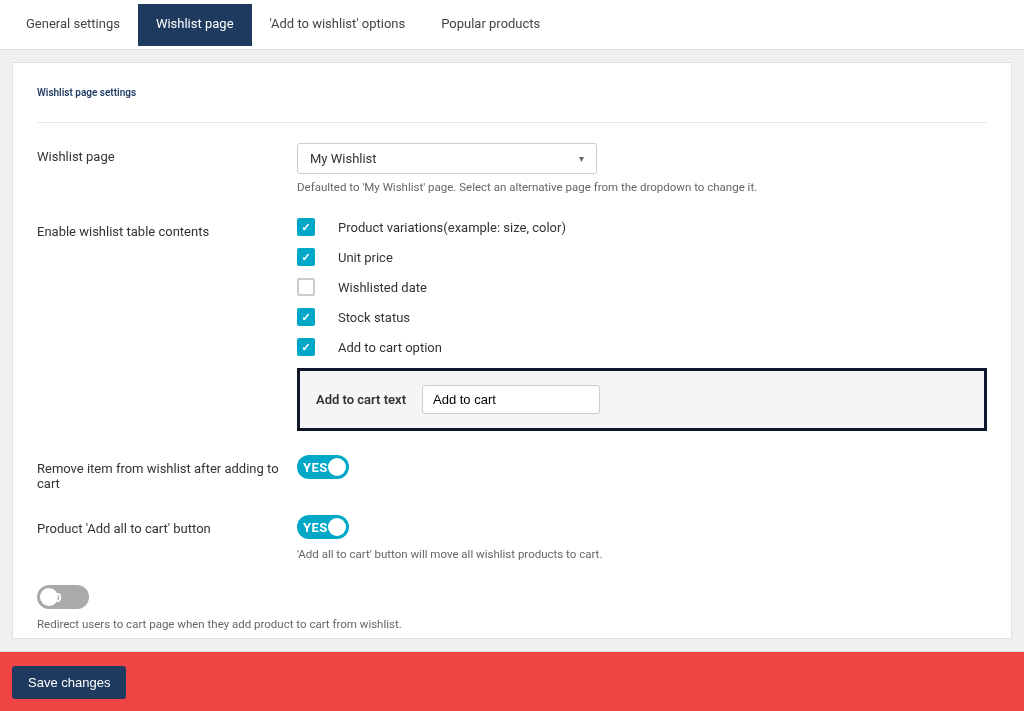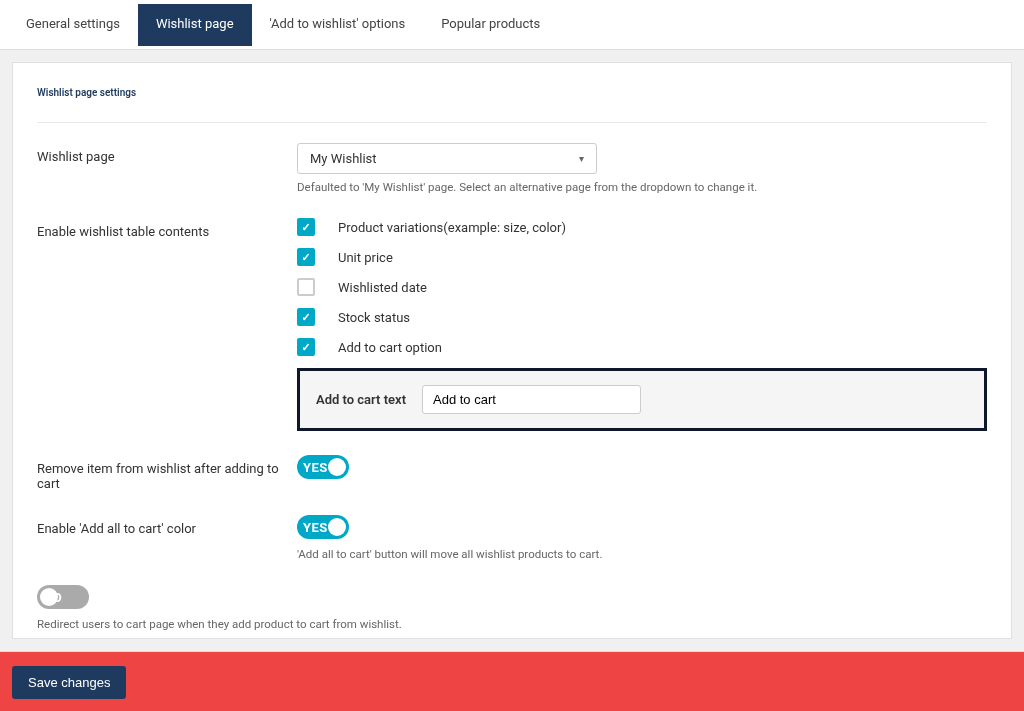--- a/index.html
+++ b/index.html
@@ -148,21 +148,21 @@
       font-weight: 600;
       color: #333;
       white-space: nowrap;
     }
 
     .add-to-cart-input {
       border: 1px solid #ccc;
       border-radius: 3px;
       padding: 6px 10px;
       font-size: 13px;
-      width: 219px;
+      width: 178px;
       background: #fff;
       outline: none;
     }
 
     
     .toggle-container {
       display: inline-flex;
       align-items: center;
     }
 
@@ -333,21 +333,21 @@
           <span class="toggle-slider on">
             <span class="toggle-label-text yes">YES</span>
             <span class="toggle-knob on"></span>
           </span>
         </label>
       </div>
     </div>
   </div>
 
   <div class="setting-row">
-    <div class="setting-label">Enable 'Add all to cart' color</div>
+    <div class="setting-label">Product 'Add all to cart' button</div>
     <div class="setting-control">
       <div class="toggle-container">
         <label class="toggle">
           <input type="checkbox" checked="" style="">
           <span class="toggle-slider on">
             <span class="toggle-label-text yes">YES</span>
             <span class="toggle-knob on"></span>
           </span>
         </label>
       </div>

